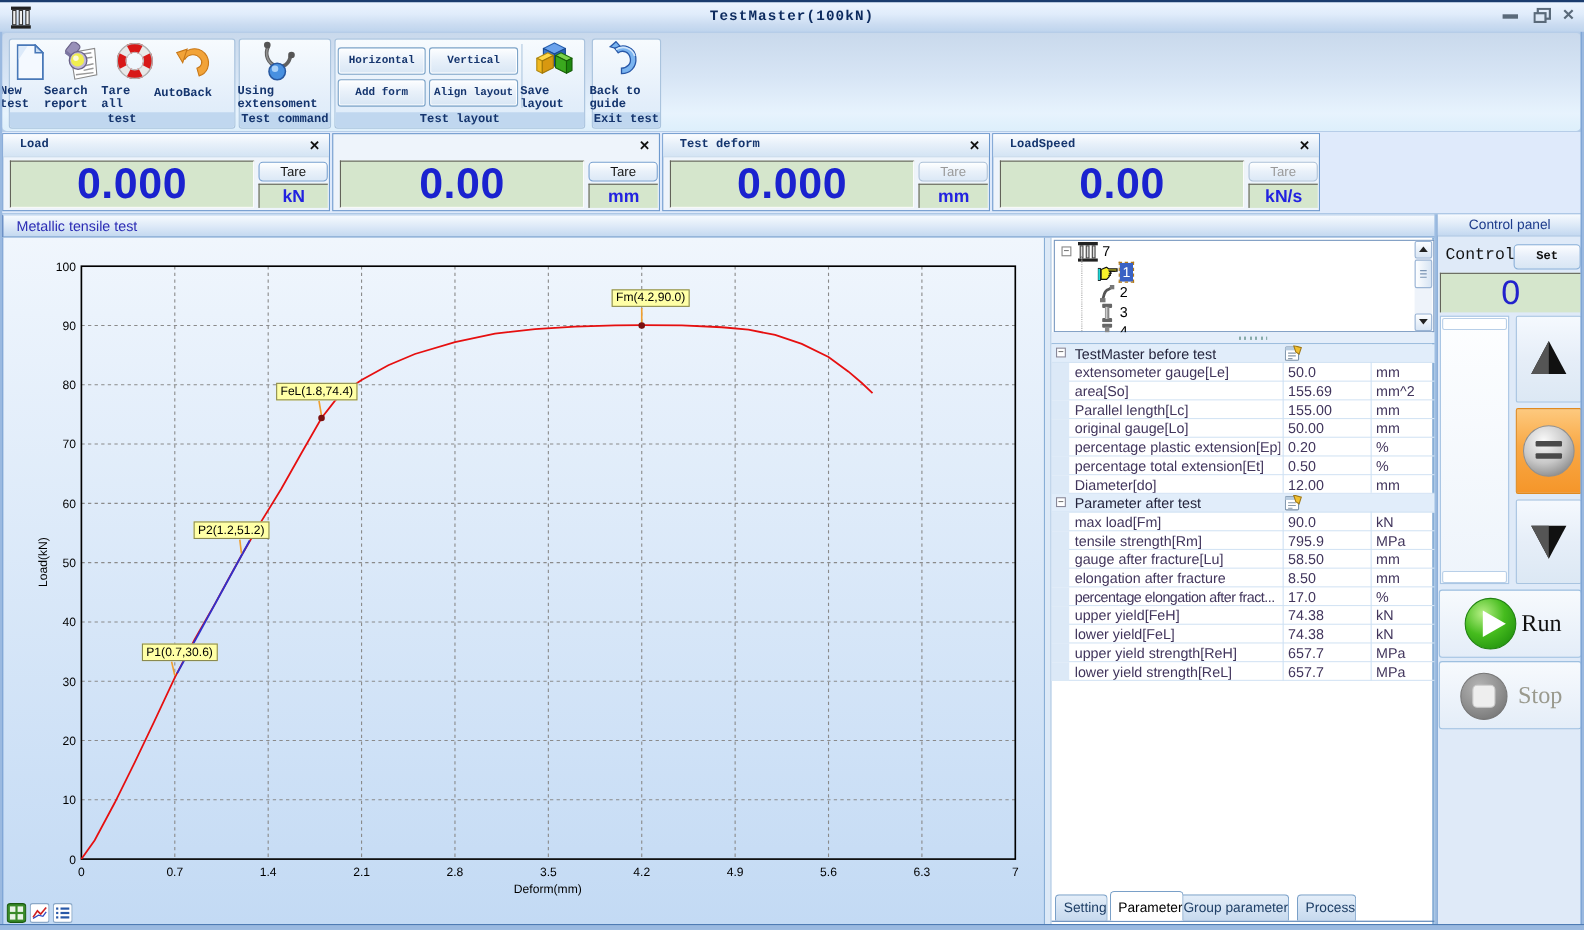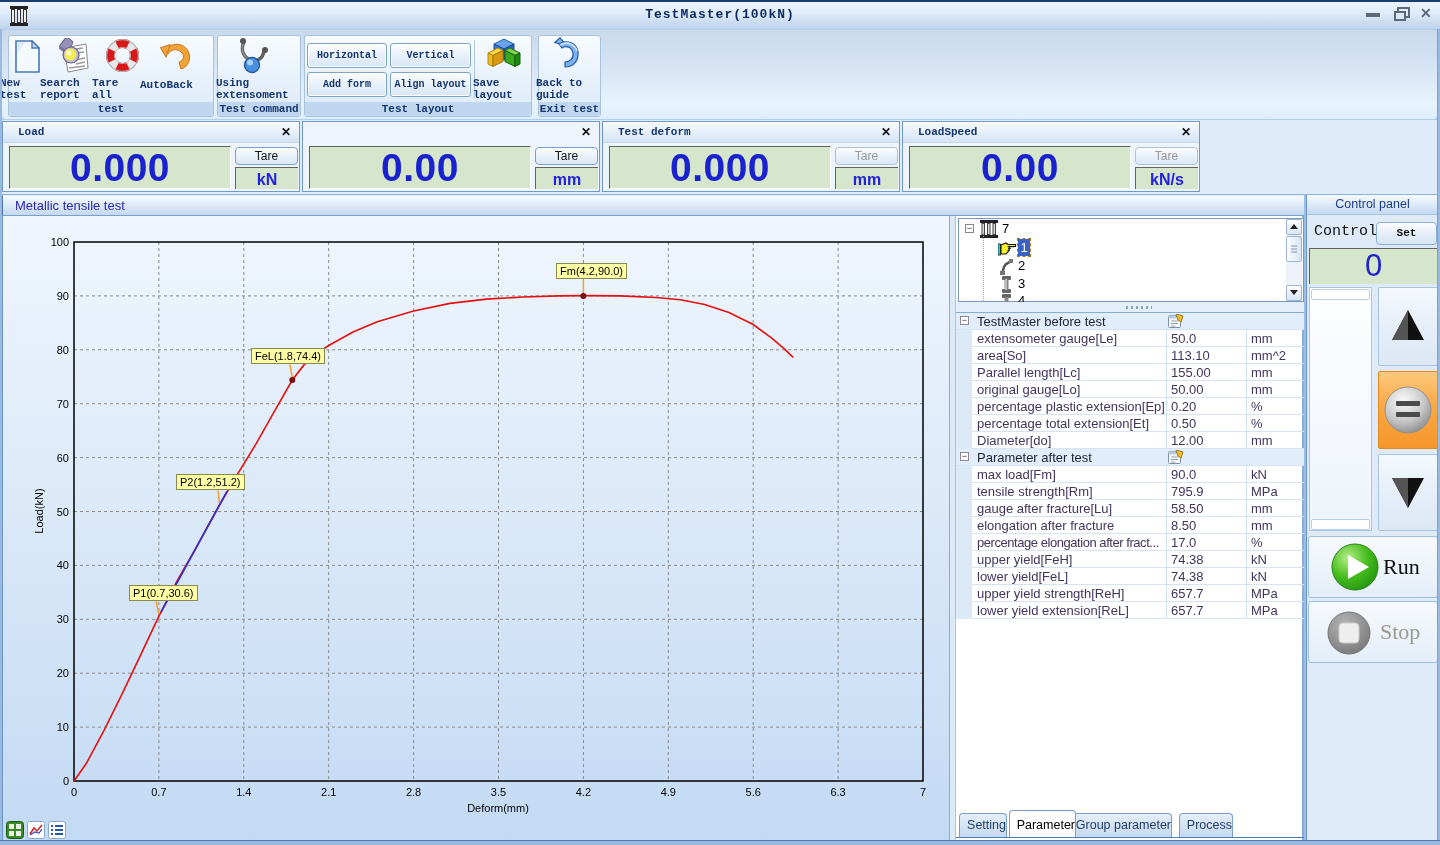--- a/index.html
+++ b/index.html
@@ -348,21 +348,21 @@
       </div>
     <div class="prow">
         <span class="strip"></span>
         <span class="n">extensometer gauge[Le]</span>
         <span class="v">50.0</span>
         <span class="u">mm</span>
       </div>
     <div class="prow">
         <span class="strip"></span>
         <span class="n">area[So]</span>
-        <span class="v">113.10</span>
+        <span class="v">155.69</span>
         <span class="u">mm^2</span>
       </div>
     <div class="prow">
         <span class="strip"></span>
         <span class="n">Parallel length[Lc]</span>
         <span class="v">155.00</span>
         <span class="u">mm</span>
       </div>
     <div class="prow">
         <span class="strip"></span>
@@ -441,21 +441,21 @@
         <span class="u">kN</span>
       </div>
     <div class="prow">
         <span class="strip"></span>
         <span class="n">upper yield strength[ReH]</span>
         <span class="v">657.7</span>
         <span class="u">MPa</span>
       </div>
     <div class="prow">
         <span class="strip"></span>
-        <span class="n">lower yield extension[ReL]</span>
+        <span class="n">lower yield strength[ReL]</span>
         <span class="v">657.7</span>
         <span class="u">MPa</span>
       </div>
   </div>
   <div style="position:absolute;left:210px;top:113px;width:1px;height:119px;background:#cfe2f4"></div>
     <div style="position:absolute;left:210px;top:249px;width:1px;height:154px;background:#cfe2f4"></div>
     <div style="position:absolute;left:290px;top:113px;width:1px;height:119px;background:#cfe2f4"></div>
     <div style="position:absolute;left:290px;top:249px;width:1px;height:154px;background:#cfe2f4"></div>
   <div id="tabline"></div>
   <div class="tab" style="left:3px;width:48px">Setting</div>

